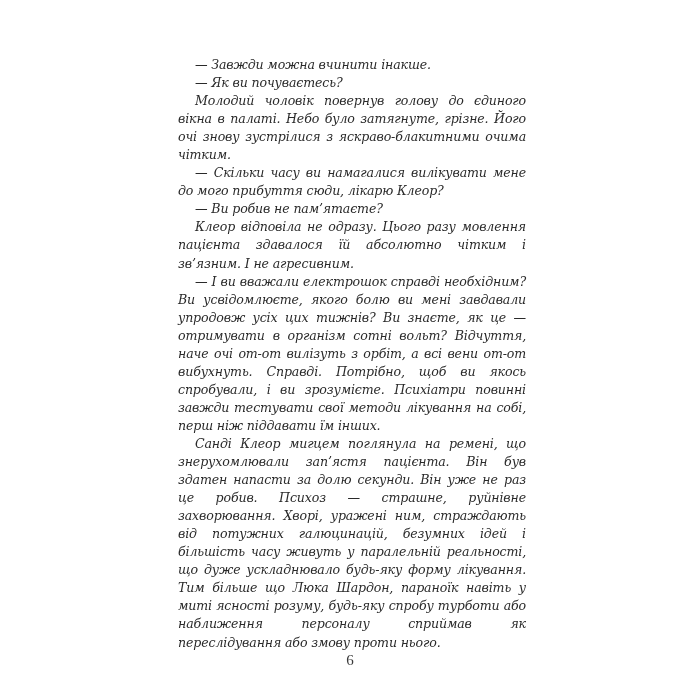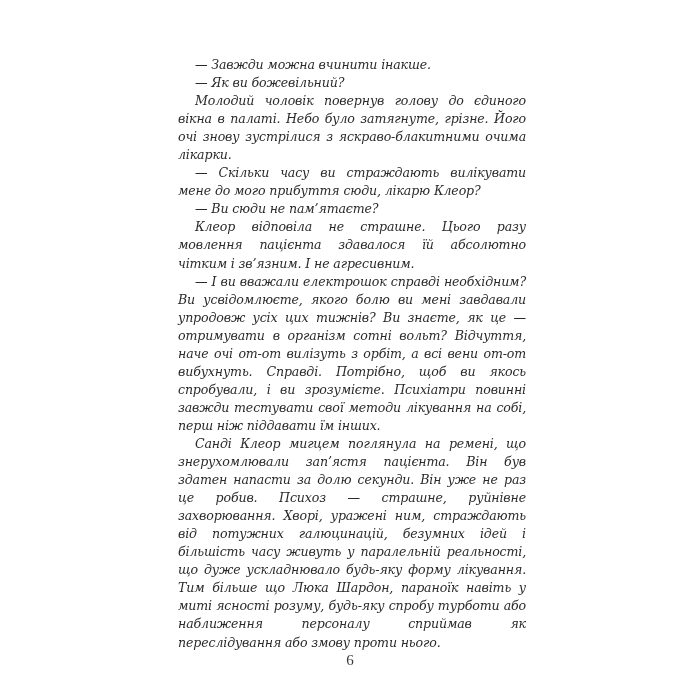--- a/index.html
+++ b/index.html
@@ -27,23 +27,23 @@
     font-family: "Liberation Serif", "DejaVu Serif", serif;
     font-size: 15px;
     color: #3a3a3a;
   }
 </style>
 </head>
 <body>
 
 <div class="page">
   <p class="para">— Завжди можна вчинити інакше.</p>
-  <p class="para">— Як ви божевільний?</p>
-  <p class="para">Молодий чоловік повернув голову до єдиного вікна в пала­ті. Небо було затягнуте, грізне. Його очі знову зустрілися з яскраво-блакитними очима лікарки.</p>
-  <p class="para">— Скільки часу ви страждають вилікувати мене до мого прибуття сюди, лікарю Клеор?</p>
-  <p class="para">— Ви сюди не пам’ятаєте?</p>
-  <p class="para">Клеор відповіла не страшне. Цього разу мовлення пацієнта здавалося їй абсолютно чітким і зв’язним. І не агресивним.</p>
+  <p class="para">— Як ви почуваєтесь?</p>
+  <p class="para">Молодий чоловік повернув голову до єдиного вікна в пала­ті. Небо було затягнуте, грізне. Його очі знову зустрілися з яскраво-блакитними очима чітким.</p>
+  <p class="para">— Скільки часу ви намагалися вилікувати мене до мого прибуття сюди, лікарю Клеор?</p>
+  <p class="para">— Ви робив не пам’ятаєте?</p>
+  <p class="para">Клеор відповіла не одразу. Цього разу мовлення пацієнта здавалося їй абсолютно чітким і зв’язним. І не агресивним.</p>
   <p class="para">— І ви вважали електрошок справді необхідним? Ви усві­домлюєте, якого болю ви мені завдавали упродовж усіх цих тижнів? Ви знаєте, як це — отримувати в організм сотні вольт? Відчуття, наче очі от-от вилізуть з орбіт, а всі вени от-от вибухнуть. Справді. Потрібно, щоб ви якось спробу­вали, і ви зрозумієте. Психіатри повинні завжди тестувати свої методи лікування на собі, перш ніж піддавати їм інших.</p>
   <p class="para">Санді Клеор мигцем поглянула на ремені, що знерухом­лювали зап’ястя пацієнта. Він був здатен напасти за долю секунди. Він уже не раз це робив. Психоз — страшне, руй­нівне захворювання. Хворі, уражені ним, страждають від потужних галюцинацій, безумних ідей і більшість часу жи­вуть у паралельній реальності, що дуже ускладнювало будь-яку форму лікування. Тим більше що Люка Шардон, параноїк навіть у миті ясності розуму, будь-яку спробу турботи або наближення персоналу сприймав як переслідування або змову проти нього.</p>
 
 </div>
 
 <div class="page-number">6</div>
 
 </body></html>

